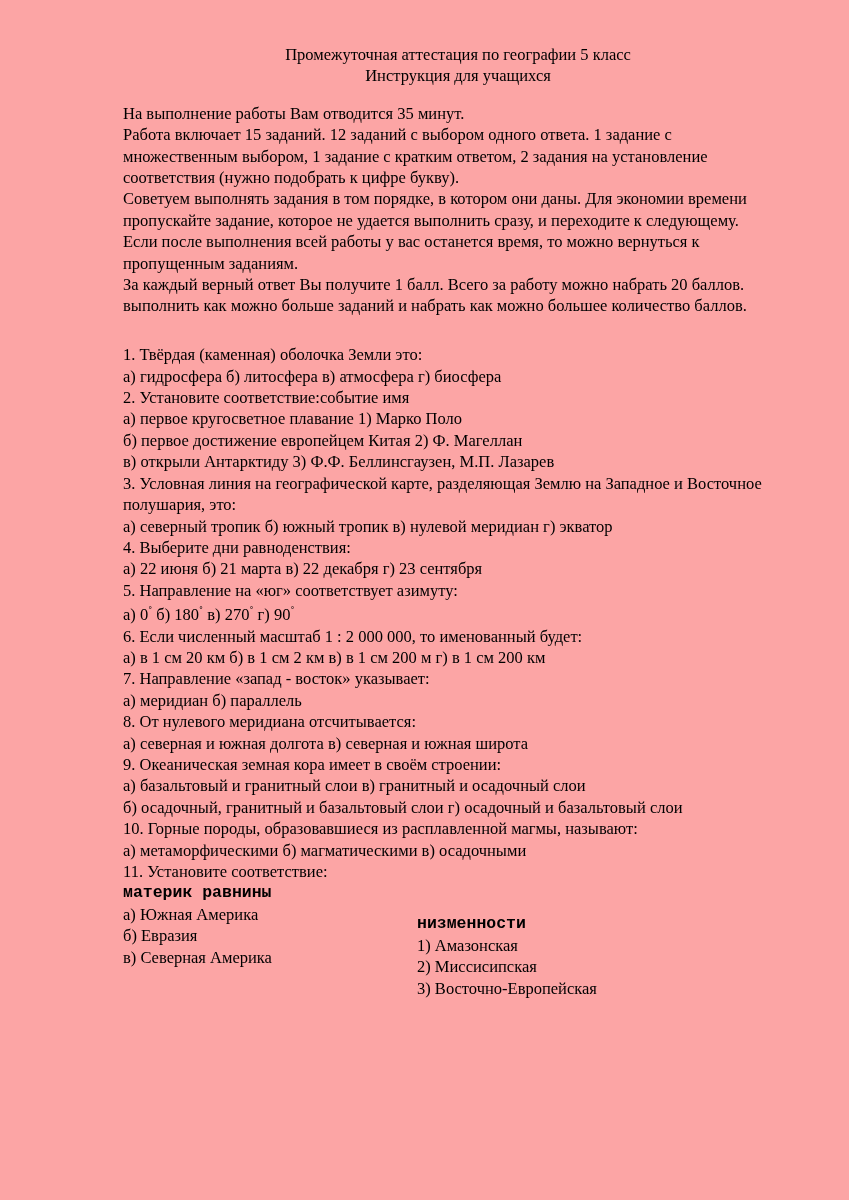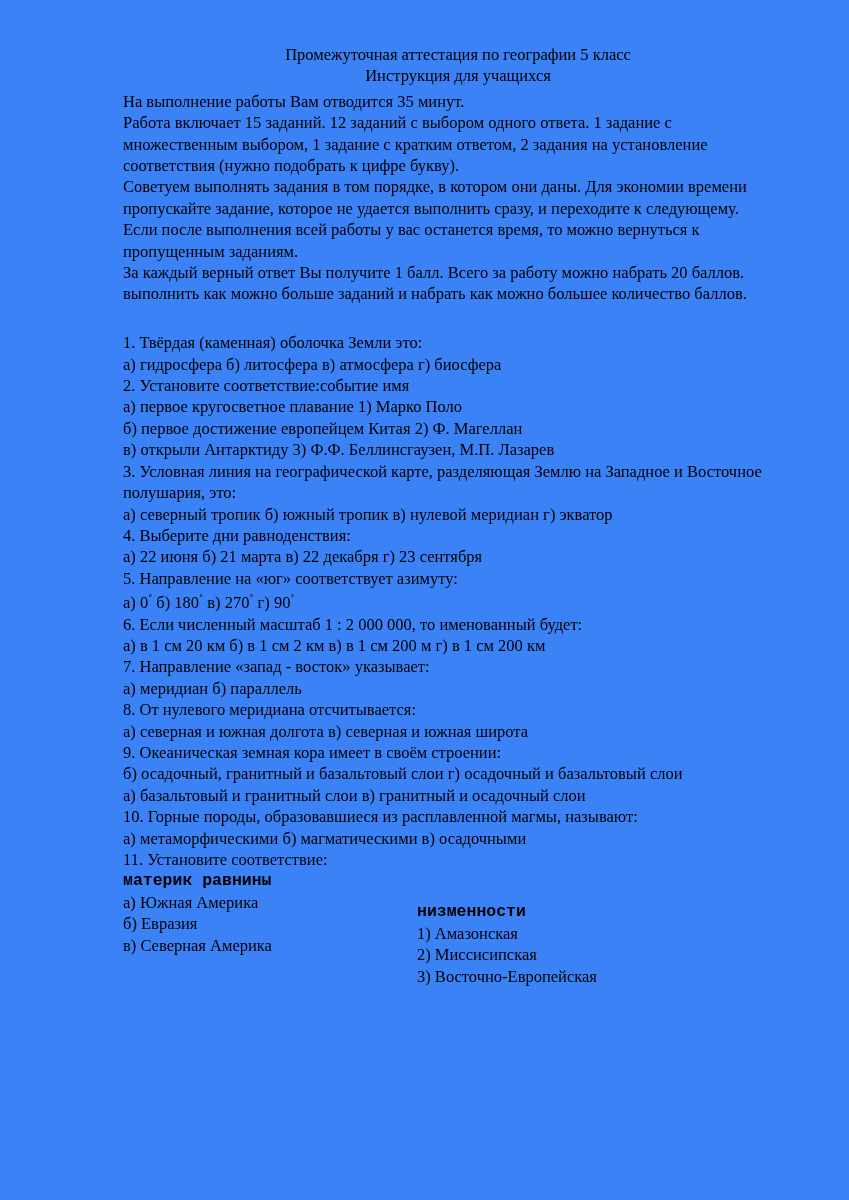--- a/index.html
+++ b/index.html
@@ -17,42 +17,42 @@
     color: #000000;
     -webkit-font-smoothing: antialiased;
   }
 
   .page {
     position: absolute;
     left: 0;
     top: 0;
     width: 849px;
     height: 1200px;
-    background: #3b82f6;
+    background: #fca5a5;
   }
 
   
   .content {
     position: absolute;
     left: 123px;
     top: 44px;
     width: 670px;
   }
 
   .heading-block {
     text-align: center;
   }
   .heading-line {
     font-size: 16.5px;
     line-height: 21.4px;
     white-space: nowrap;
   }
 
   .instructions {
-    margin-top: 4px;
+    margin-top: 16px;
   }
   .para-line {
     font-size: 16.5px;
     line-height: 21.4px;
     text-align: left;
     white-space: nowrap;
   }
 
   .gap-line {
     height: 21.4px;
@@ -149,22 +149,22 @@
       <div class="q-line">6. Если численный масштаб 1 : 2 000 000, то именованный будет:</div>
       <div class="q-line">а) в 1 см 20 км б) в 1 см 2 км в) в 1 см 200 м г) в 1 см 200 км</div>
 
       <div class="q-line">7. Направление «запад - восток» указывает:</div>
       <div class="q-line">а) меридиан б) параллель</div>
 
       <div class="q-line">8. От нулевого меридиана отсчитывается:</div>
       <div class="q-line">а) северная и южная долгота в) северная и южная широта</div>
 
       <div class="q-line">9. Океаническая земная кора имеет в своём строении:</div>
+      <div class="q-line">а) базальтовый и гранитный слои в) гранитный и осадочный слои</div>
       <div class="q-line">б) осадочный, гранитный и базальтовый слои г) осадочный и базальтовый слои</div>
-      <div class="q-line">а) базальтовый и гранитный слои в) гранитный и осадочный слои</div>
 
       <div class="q-line">10. Горные породы, образовавшиеся из расплавленной магмы, называют:</div>
       <div class="q-line">а) метаморфическими б) магматическими в) осадочными</div>
 
       <div class="q-line">11. Установите соответствие:</div>
     </div>
 
     <div class="match-block">
       <div class="match-row">
         <span class="match-col-left bold">материк равнины</span>

